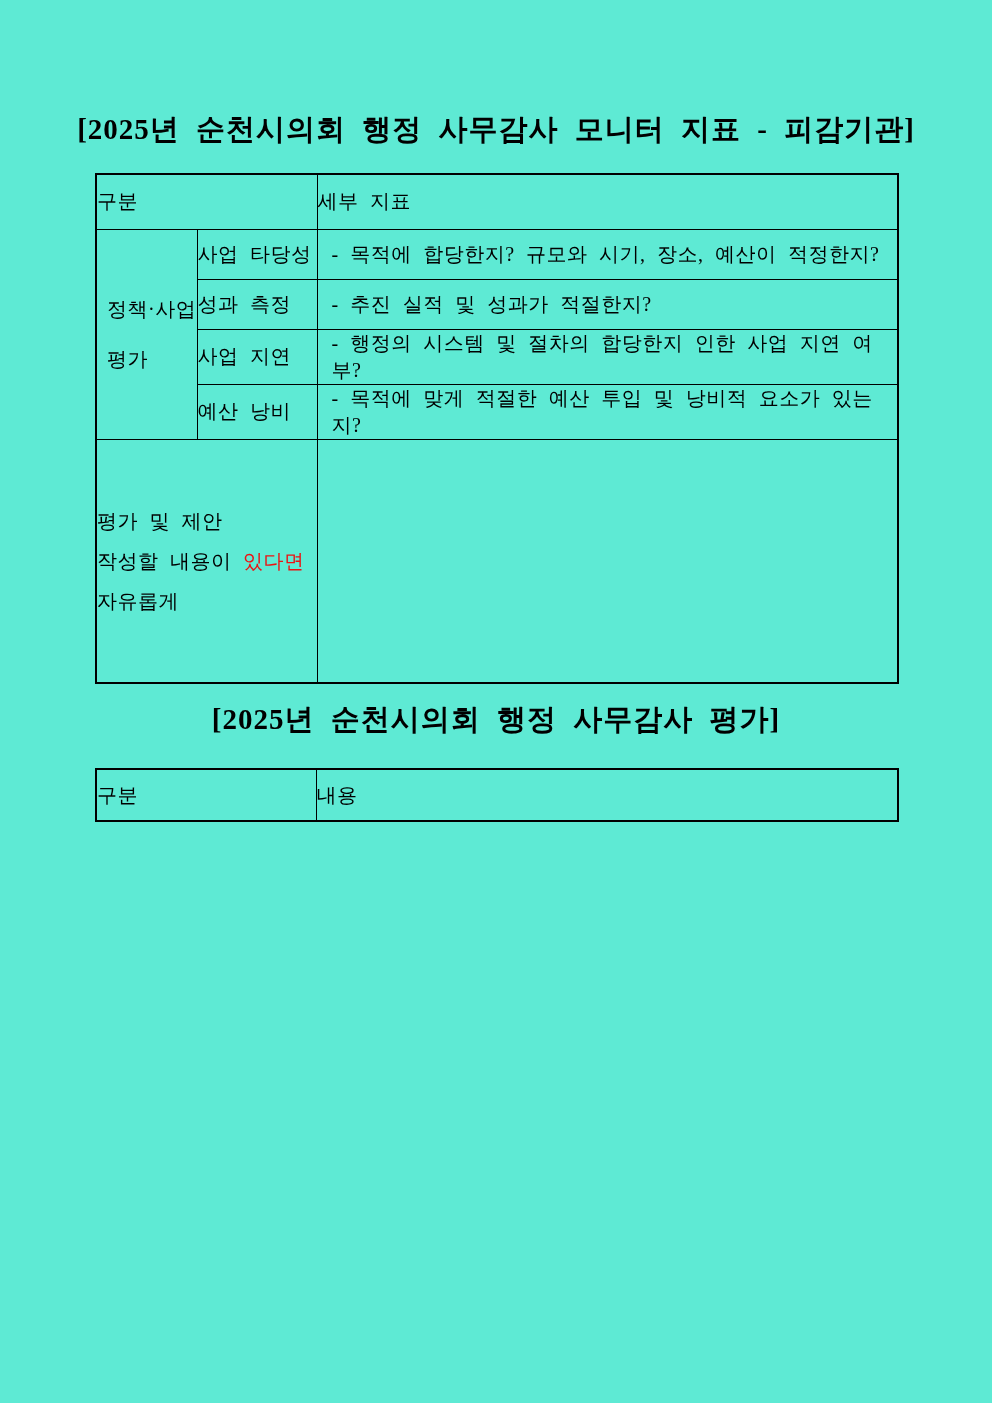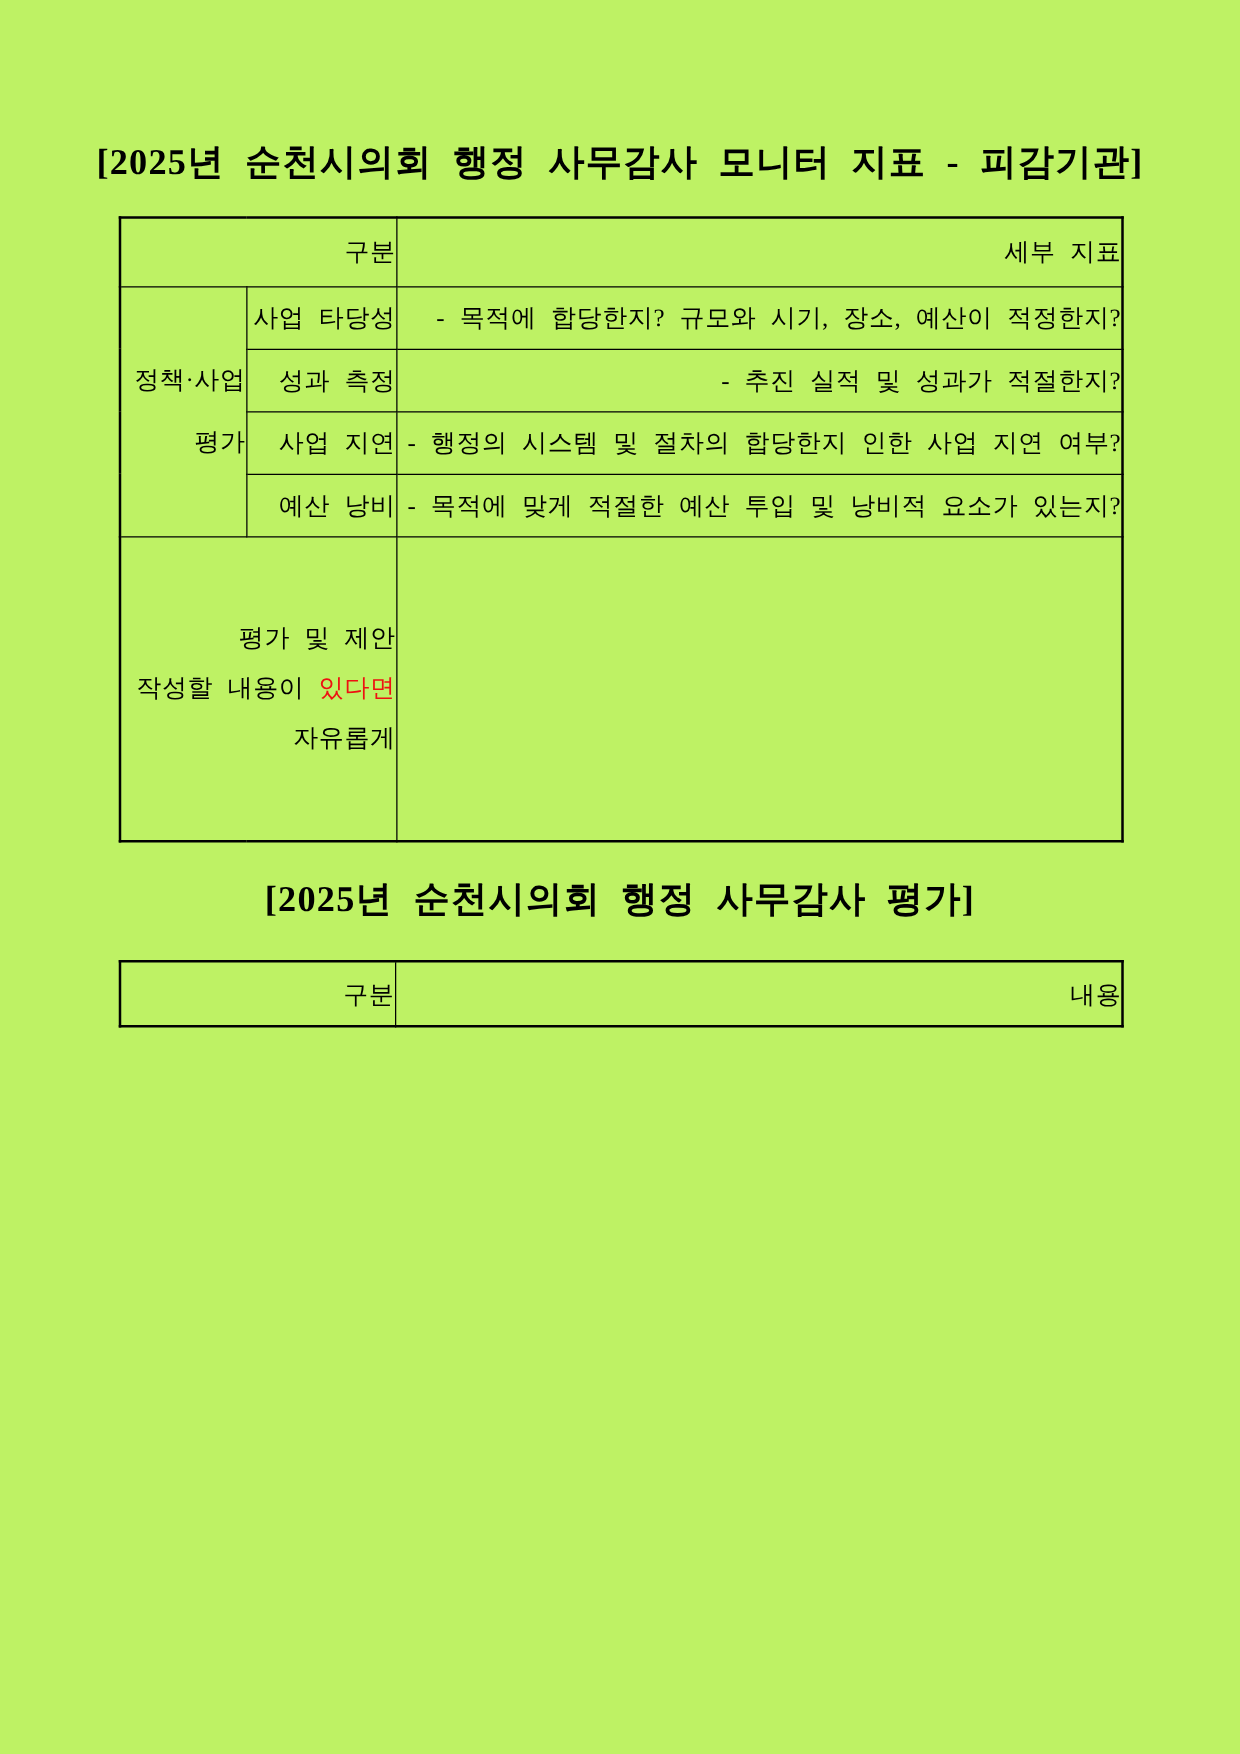--- a/index.html
+++ b/index.html
@@ -8,21 +8,21 @@
     background: #ffffff;
   }
   body {
     width: 992px; height: 1403px;
     font-family: "Liberation Serif", "DejaVu Serif", serif;
     color: #000000;
   }
   .page {
     position: relative;
     width: 992px; height: 1403px;
-    background: #bef264;
+    background: #5eead4;
     overflow: hidden;
   }
   .doc-title {
     position: absolute;
     left: 0; width: 992px;
     text-align: center;
     font-size: 29px;
     font-weight: bold;
     letter-spacing: 1px;
     word-spacing: 8px;
@@ -39,38 +39,38 @@
     table-layout: fixed;
     border: 2px solid #000000;
   }
   #table1 { top: 173px; }
   #table2 { top: 768px; }
 
   th, td {
     border: 1px solid #000000;
     font-size: 20px;
     font-weight: normal;
-    text-align: right;
+    text-align: left;
     vertical-align: middle;
     padding: 0;
     letter-spacing: 0.5px;
     word-spacing: 6px;
   }
   tr.hdr1 { height: 55px; }
   tr.hdr2 { height: 52px; }
   tr.ind  { height: 50px; }
   tr.free { height: 244px; }
   tr.q1   { height: 233px; }
   tr.q2   { height: 245px; }
 
   .detail-cell {
-    text-align: right;
-    padding-left: 1px;
+    text-align: left;
+    padding-left: 14px;
   }
-  .cat-cell div { line-height: 2.5; }
+  .cat-cell div { line-height: 2.5; padding-left: 10px; }
   .multiline div { line-height: 2.0; }
   .red { color: #ee1111; }
 </style>
 </head>
 <body>
 
 <div class="page">
 
   <div class="doc-title" id="title1">[2025년 순천시의회 행정 사무감사 모니터 지표 - 피감기관]</div>
 

